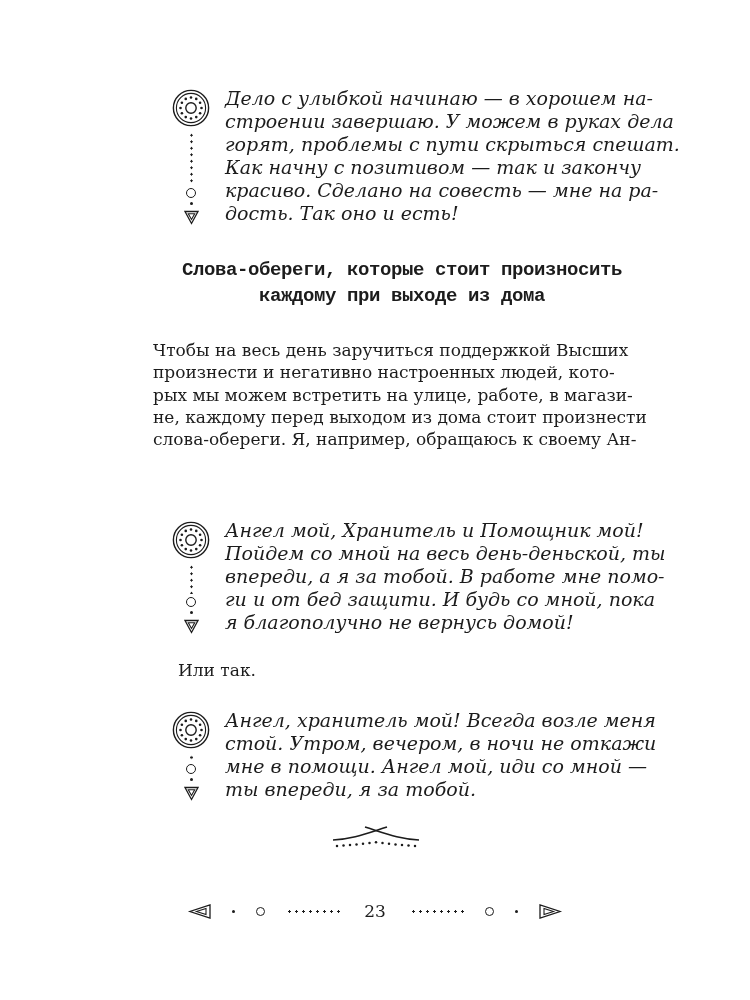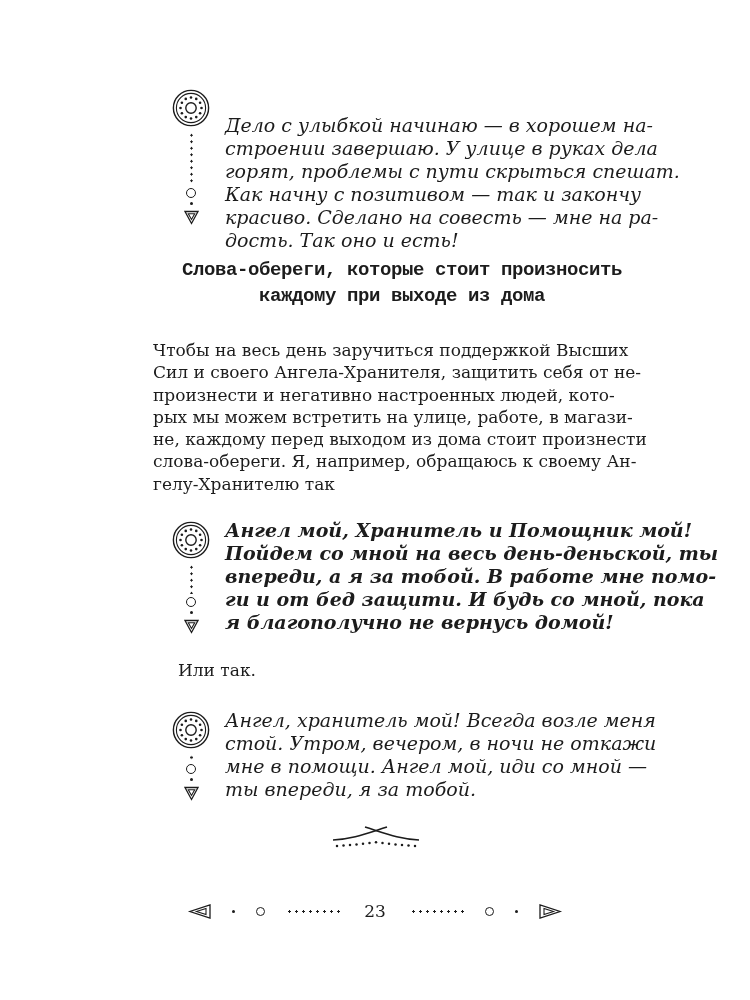--- a/index.html
+++ b/index.html
@@ -24,21 +24,21 @@
     min-height:6px;
   }
   .oring{width:8px;height:8px;border:1.4px solid #1c1c1c;border-radius:50%;flex:none;}
   .odot{width:3px;height:3px;background:#1c1c1c;border-radius:50%;flex:none;margin:4px 0 3px;}
   .oarrow{flex:none;}
 
   .qtext{
     font-style:italic;
     font-size:19px;line-height:23px;
   }
-  .q1 .qtext{width:351px;margin-top:27px;}
+  .q1 .qtext{width:351px;}
   .q2 .qtext,.q3 .qtext{width:360px;}
 
   .jline{
     white-space:nowrap;
     text-align:justify;
     text-align-last:justify;
   }
   .qtext .jline:last-child,
   .intro .jline:last-child{text-align-last:left;}
 
@@ -107,44 +107,42 @@
     <div class="odots"></div>
     <div class="oring"></div>
     <div class="odot"></div>
     <svg class="oarrow" width="15" height="17" viewBox="0 0 15 17">
       <polygon points="1,3.5 14,3.5 7.5,15.5" fill="none" stroke="#1c1c1c" stroke-width="1.3"></polygon>
       <polygon points="4.3,5.8 10.7,5.8 7.5,11.5" fill="none" stroke="#1c1c1c" stroke-width="1.1"></polygon>
     </svg>
   </div>
   <div class="qtext">
       <div class="jline">Дело с улыбкой начинаю — в хорошем на-</div>
-      <div class="jline">строении завершаю. У улице в руках дела</div>
+      <div class="jline">строении завершаю. У можем в руках дела</div>
       <div class="jline">горят, проблемы с пути скрыться спешат.</div>
       <div class="jline">Как начну с позитивом — так и закончу</div>
       <div class="jline">красиво. Сделано на совесть — мне на ра-</div>
       <div class="jline">дость. Так оно и есть!</div>
     </div>
 </section>
 
 <h1 class="heading abs" style="margin:0;">
     <div>Слова-обереги, которые стоит произносить</div>
     <div>каждому при выходе из дома</div>
   </h1>
 
 <div class="intro abs">
     <div class="jline">Чтобы на весь день заручиться поддержкой Высших</div>
-    <div class="jline">Сил и своего Ангела-Хранителя, защитить себя от не-</div>
     <div class="jline">произнести и негативно настроенных людей, кото-</div>
     <div class="jline">рых мы можем встретить на улице, работе, в магази-</div>
     <div class="jline">не, каждому перед выходом из дома стоит произнести</div>
     <div class="jline">слова-обереги. Я, например, обращаюсь к своему Ан-</div>
-    <div class="jline">гелу-Хранителю так</div>
-  </div>
-
-<section class="quote q2 abs" style="left:172px;top:519px;height:115px;font-weight:bold;">
+  </div>
+
+<section class="quote q2 abs" style="left:172px;top:519px;height:115px;">
   <div class="orn">
     <svg class="mandala" width="38" height="38" viewBox="0 0 38 38">
       <circle cx="19" cy="19" r="17.6" fill="none" stroke="#1c1c1c" stroke-width="1.4"></circle>
       <circle cx="19" cy="19" r="14.6" fill="none" stroke="#1c1c1c" stroke-width="1.1"></circle>
       <g fill="#1c1c1c">
         <circle cx="29.5" cy="19" r="1.3"></circle>
           <circle cx="28.1" cy="24.25" r="1.3"></circle>
           <circle cx="24.25" cy="28.1" r="1.3"></circle>
         <circle cx="19" cy="29.5" r="1.3"></circle>
           <circle cx="13.75" cy="28.1" r="1.3"></circle>

